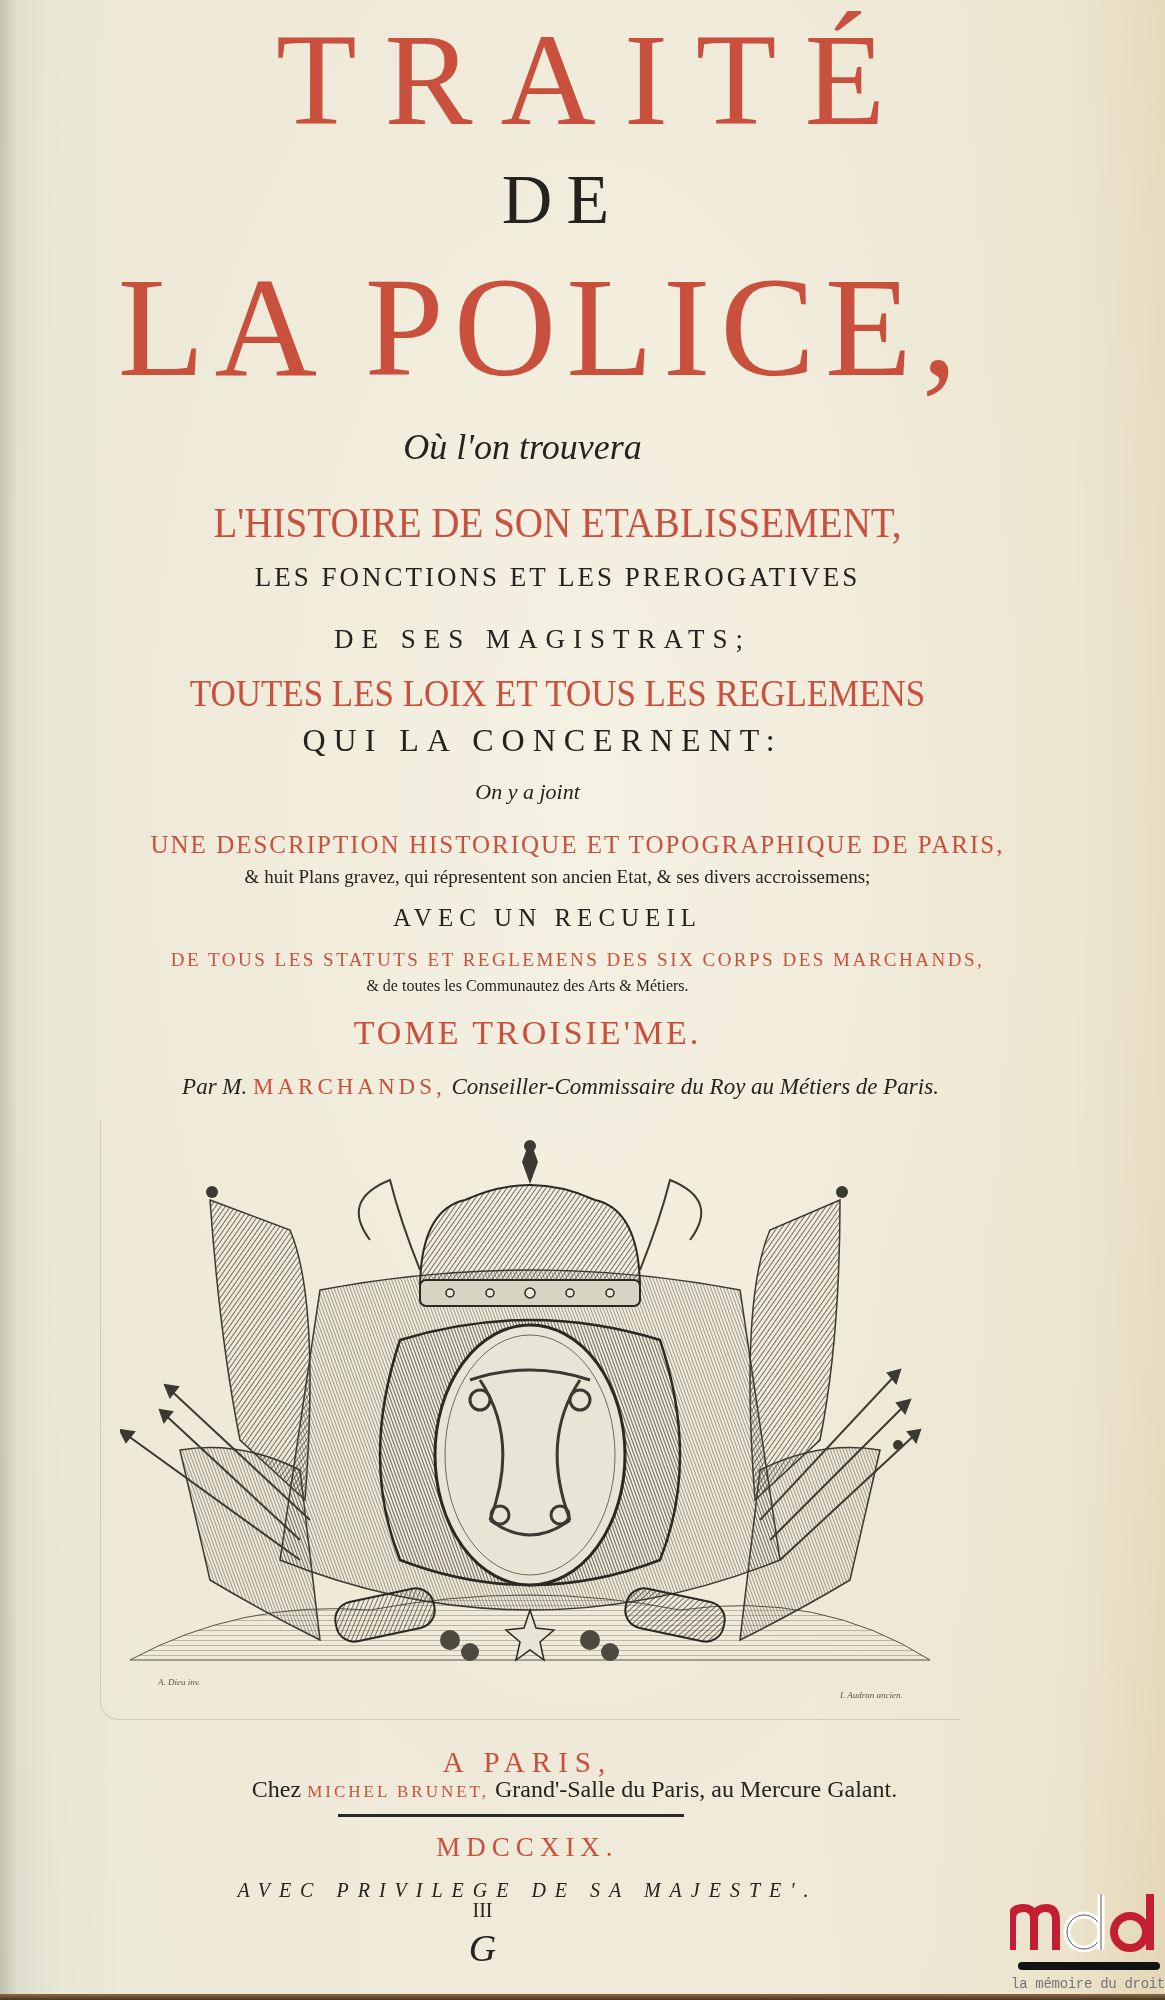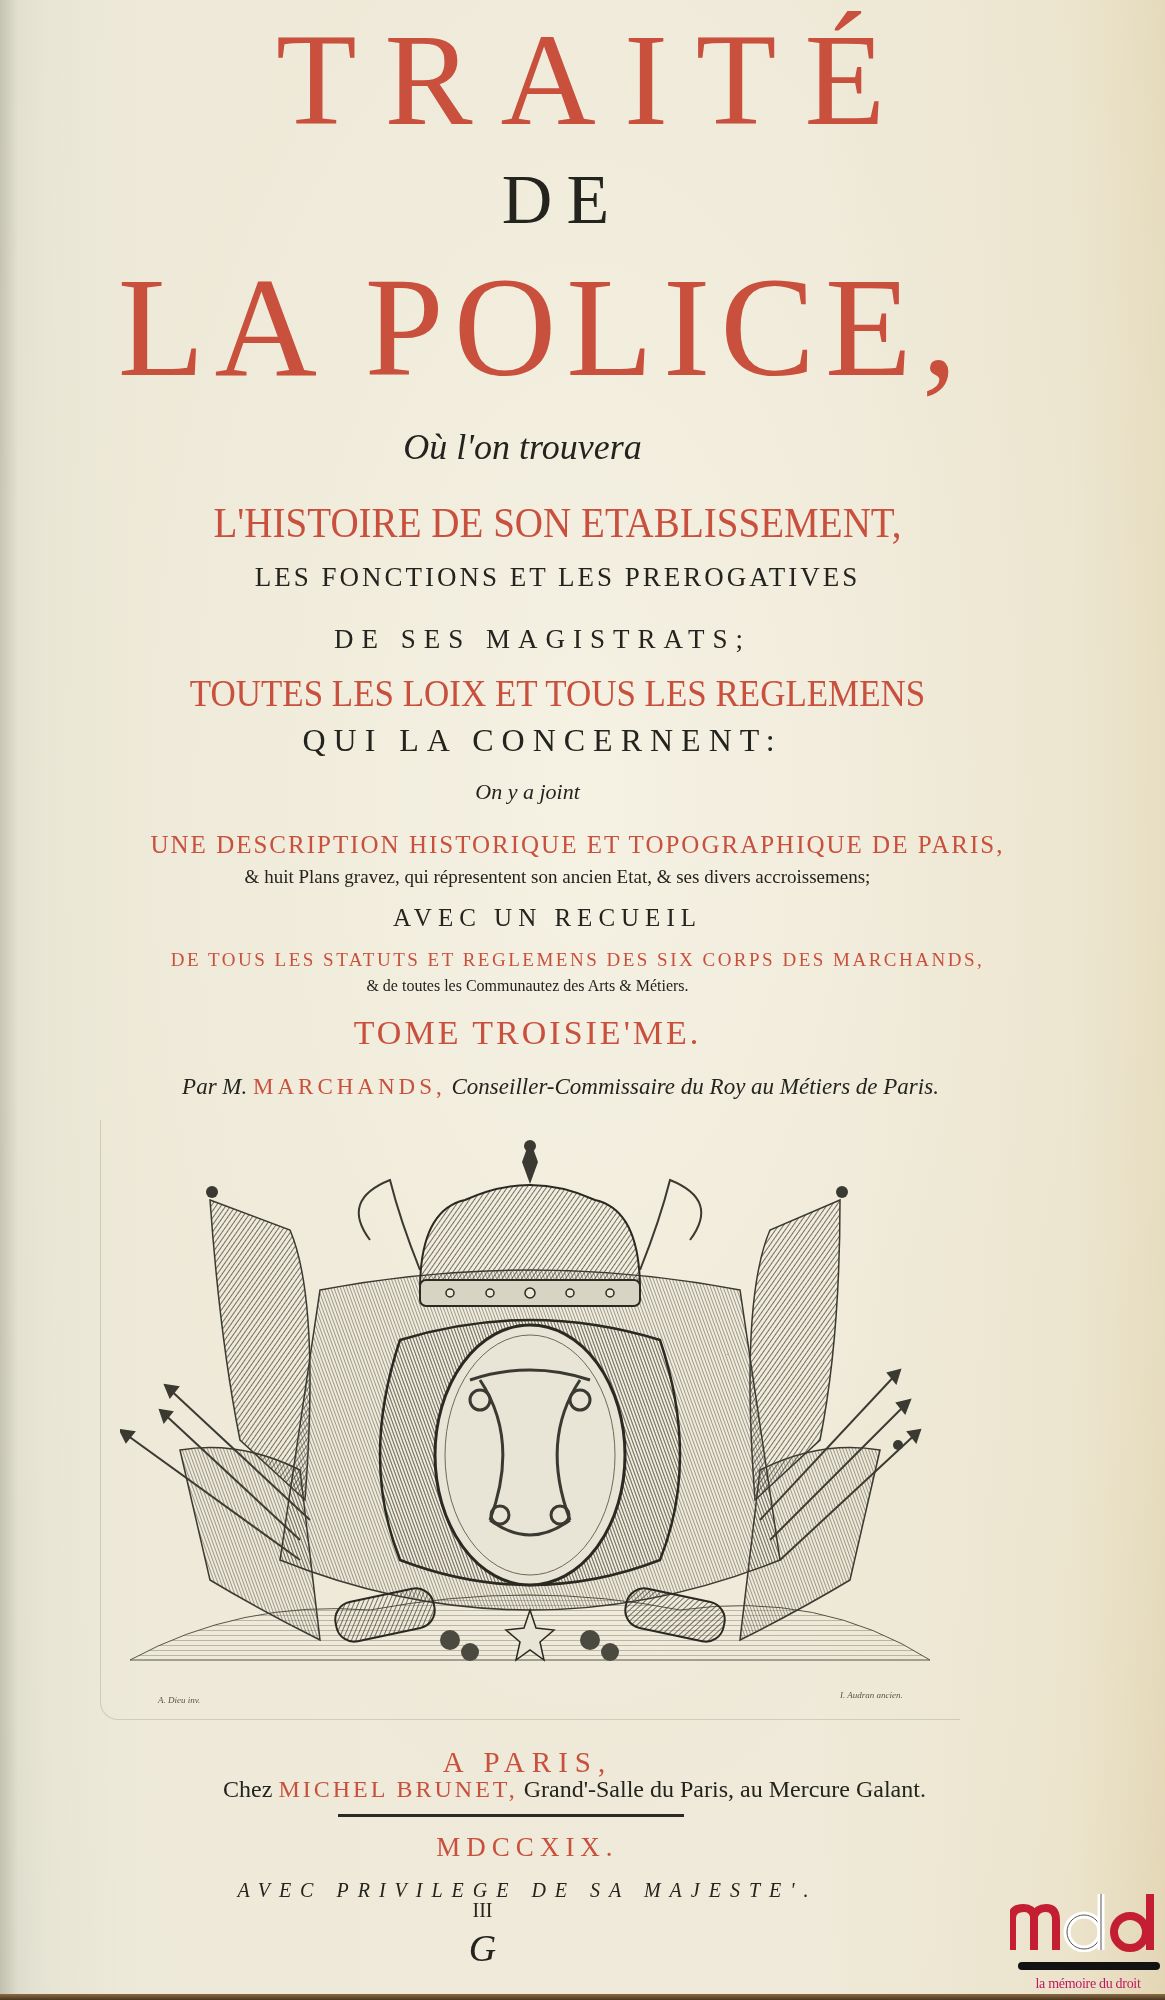--- a/index.html
+++ b/index.html
@@ -50,40 +50,40 @@
     .engraving {
       position: absolute; left: 120px; top: 1140px; width: 820px; height: 540px;
     }
     .plate-mark {
       position: absolute; left: 100px; top: 1120px; width: 860px; height: 600px;
       border-left: 1px solid rgba(120,120,100,0.25);
       border-bottom: 1px solid rgba(120,120,100,0.25);
       border-radius: 0 0 0 18px;
     }
     .credit { position: absolute; font-size: 9px; font-style: italic; color: #55554c; }
-    .credit-left { left: 158px; top: 1677px; margin-top: 18px; }
+    .credit-left { left: 158px; top: 1677px; }
     .credit-right { left: 840px; top: 1690px; }
 
     .t-paris { top: 1744px; left: -55px; font-size: 29px; letter-spacing: 7px; line-height: 36px; }
     .t-chez { top: 1773px; left: -8px; font-size: 24px; line-height: 32px; }
-    .t-chez .sc { letter-spacing: 3px; font-size: 24px; }
+    .t-chez .sc { letter-spacing: 3px; font-size: 17px; }
     .rule {
       position: absolute; left: 338px; top: 1814px; width: 346px; height: 3px; background: #2c2a24;
     }
     .t-year { top: 1830px; left: -55px; font-size: 27px; letter-spacing: 6px; line-height: 34px; }
     .t-privilege { top: 1877px; left: -55px; font-size: 20px; font-style: italic; letter-spacing: 9px; line-height: 26px; }
     .t-sig1 { top: 1898px; left: -100px; font-size: 20px; line-height: 24px; }
     .t-sig2 { top: 1926px; left: -100px; font-size: 38px; line-height: 44px; font-style: italic; }
 
     .logo { position: absolute; left: 1006px; top: 1894px; width: 158px; height: 106px; }
     .logo-mdd { position: absolute; left: 4px; top: 0; width: 150px; height: 58px; }
     .logo-bar { position: absolute; left: 12px; top: 68px; width: 142px; height: 8px; background: #121212; border-radius: 4px; }
     .logo-tag {
       position: absolute; left: 4px; top: 82px; width: 156px; text-align: center;
-      font-family: Liberation Serif, serif; font-size: 14px; color: #be185d; letter-spacing: -0.3px;
+      font-family: Liberation Mono, monospace; font-size: 14px; color: #737373; letter-spacing: -0.3px;
     }
   </style>
 </head>
 <body>
 
 <div class="page"></div>
 <div class="left-shadow"></div>
 
 <div class="line red t-traite">TRAITÉ</div>
 <div class="line black t-de">DE</div>

